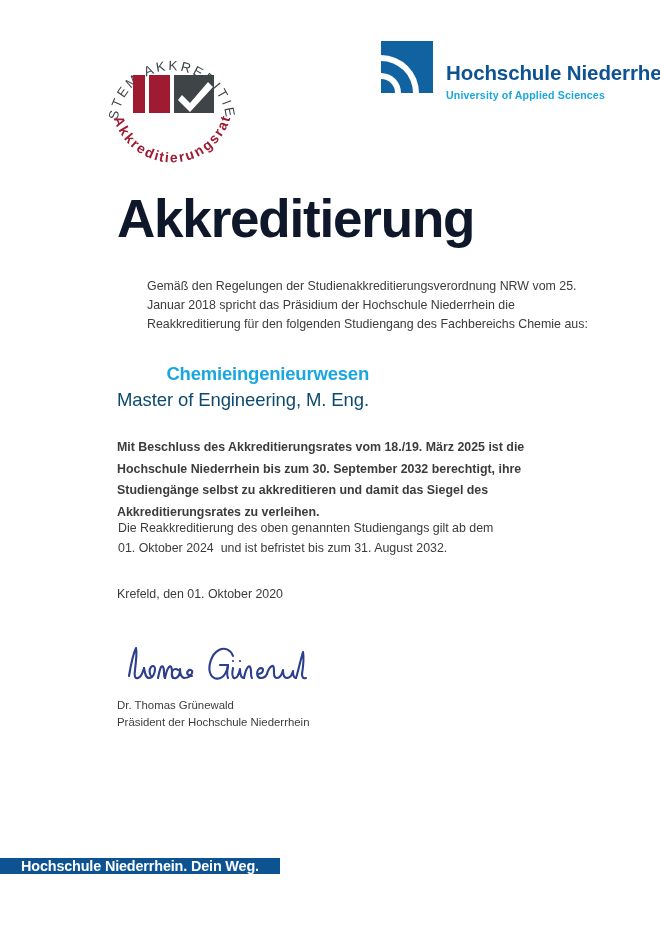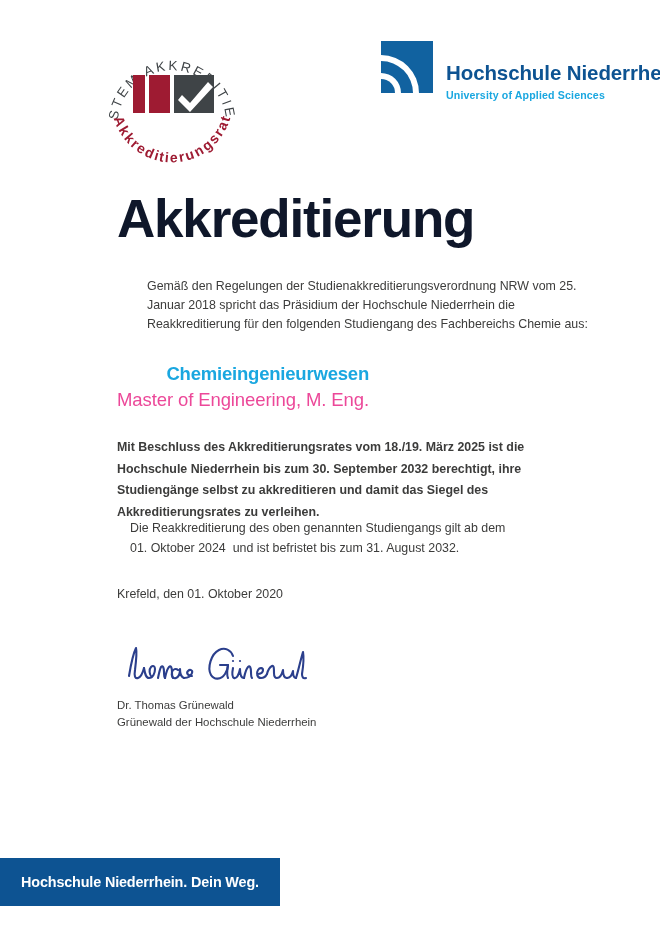--- a/index.html
+++ b/index.html
@@ -111,42 +111,42 @@
     font-weight: bold;
     color: #1aa7e0;
     line-height: 24px;
     letter-spacing: -0.2px;
     white-space: nowrap;
     text-align: right;
   }
   .program-degree {
     font-size: 18.5px;
     font-weight: normal;
-    color: #ec4899;
+    color: #0c4a6e;
     line-height: 24px;
     letter-spacing: -0.1px;
     margin-top: 2px;
     white-space: nowrap;
   }
 
   .para1 {
     position: absolute;
     top: 437px;
     left: 0;
     width: 455px;
     font-size: 12.4px;
     color: #3c3c3b;
     line-height: 21.5px;
     font-weight: bold;
   }
 
   .para2 {
     position: absolute;
     top: 518px;
-    left: 13px;
+    left: 1px;
     width: 455px;
     font-size: 12.4px;
     color: #3c3c3b;
     line-height: 20px;
     white-space: pre-wrap;
   }
 
   .place-date {
     position: absolute;
     top: 585px;
@@ -176,21 +176,21 @@
     line-height: 16.5px;
     white-space: nowrap;
   }
 
   
   .footer-bar {
     position: absolute;
     left: 0;
     top: 858px;
     width: 280px;
-    height: 48px;
+    height: 16px;
     background: #0d5392;
     display: flex;
     align-items: center;
   }
   .footer-text {
     color: #ffffff;
     font-size: 14.4px;
     font-weight: bold;
     letter-spacing: -0.15px;
     margin-left: 21px;
@@ -278,20 +278,20 @@
         <path d="M142,36 C145,36 148,35 148,32 C148,30 145,29 143,32 C141,35 142,40 146,40 C149,40 151,38 152,36"></path>
         <path d="M152,36 C153,32 155,29 157,28 C159,27 159,31 159,35 C159,38 160,40 162,40 C165,40 167,36 168,32 C168,36 169,40 172,40"></path>
         <path d="M172,40 C175,40 177,37 178,33 C178,37 179,40 181,40"></path>
         <path d="M181,40 C183,34 185,24 188,14 C189,20 188,30 187,36 C187,39 188,41 191,40"></path>
       </g>
     </svg>
   </div>
 
   <div class="signer">
     <div>Dr. Thomas Grünewald</div>
-    <div>Grünewald der Hochschule Niederrhein</div>
+    <div>Präsident der Hochschule Niederrhein</div>
   </div>
 
 </div>
 
 <div class="footer-bar">
   <span class="footer-text">Hochschule Niederrhein. Dein Weg.</span>
 </div>
 
 </body></html>

